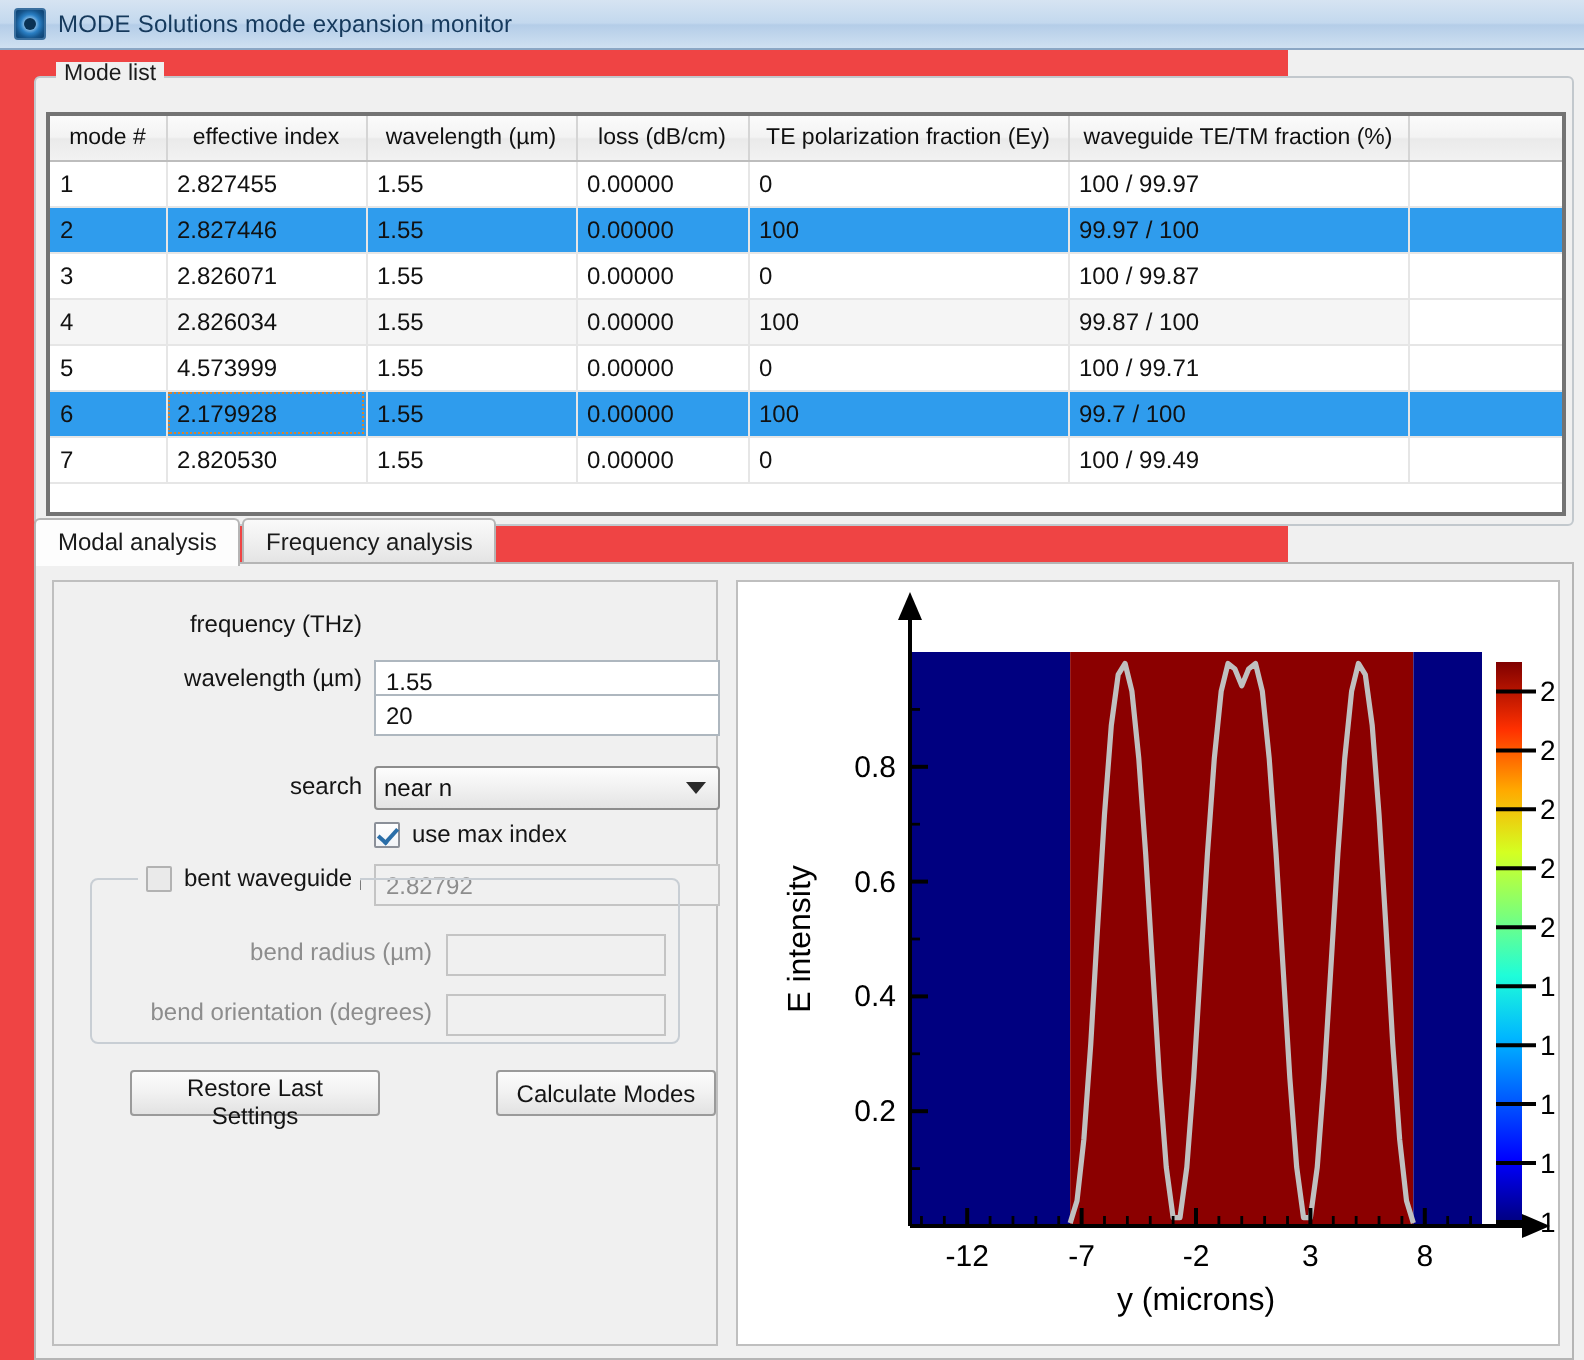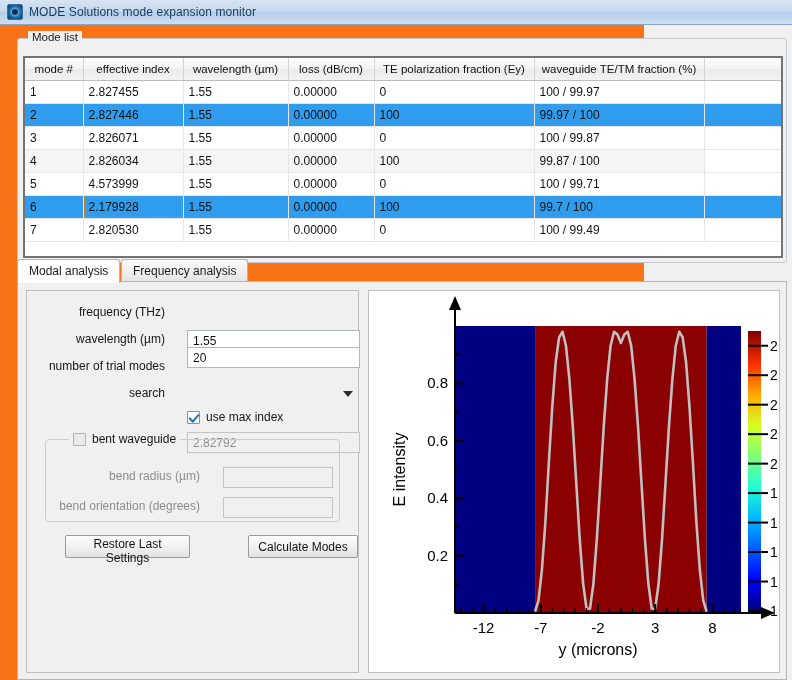--- a/index.html
+++ b/index.html
@@ -32,21 +32,21 @@
     border-radius:50%; background:#0a3254;
   }
   #title-text {
     font-size: 12px; color: #15395c; letter-spacing: .1px;
   }
 
   
   #body-area {
     position: absolute; top: 25px; left: 0;
     width: 644px; height: 655px;
-    background: #f97316;
+    background: #ef4444;
   }
 
   
   #modelist-group {
     position: absolute; left: 17px; top: 13px;
     width: 770px; height: 225px;
     border: 1px solid #c2c8cd;
     border-radius: 3px;
     background: #f0f0f0;
   }
@@ -129,21 +129,21 @@
   
   #left-panel {
     position: absolute; left: 8px; top: 8px;
     width: 333px; height: 383px;
     border: 1px solid #bfbfbf;
     background: #f0f0f0;
   }
 
   .field-row { position: absolute; height: 21px; }
   .field-label {
-    position: absolute; right: 16px; top: 2px;
+    position: absolute; right: 0; top: 2px;
     font-size: 12px; color: #151515;
     text-align: right; white-space: nowrap;
   }
   .txt {
     position: absolute;
     height: 21px; line-height: 19px;
     border: 1px solid #aeb7bf;
     background: #ffffff;
     font-size: 12px; color: #111;
     padding-left: 5px;
@@ -334,28 +334,26 @@
 
       <div class="field-row" style="left:0px; top:12px; width:154px;">
         <span class="field-label">frequency (THz)</span>
       </div>
 
       <div class="field-row" style="left:0px; top:39px; width:154px;">
         <span class="field-label">wavelength (µm)</span>
       </div>
       <input class="txt" style="left: 160px; top: 39px; width: 173px;" value="1.55">
 
-      <div class="field-row" style="left:0px; top:66px; width:154px;">
-        <span class="field-label">number of trial modes</span>
-      </div>
       <input class="txt" style="left: 160px; top: 56px; width: 173px;" value="20">
 
       <div class="field-row" style="left:0px; top:93px; width:154px;">
         <span class="field-label">search</span>
       </div>
+      <select class="combo" id="search-combo" style="left:160px; top:92px; width:173px;"><option value="near n">near n</option><option value="in range">in range</option><option value="max index">max index</option></select>
       <div class="combo-arrow" style="left:316px; top:100px;"></div>
 
       <div class="chk-wrap" style="left:160px; top:119px;">
         <span class="chk checked"></span>
         <span class="chk-label">use max index</span>
       </div>
 
       <div class="field-row" style="left:0px; top:141px; width:154px;">
         <span class="field-label">n</span>
       </div>

